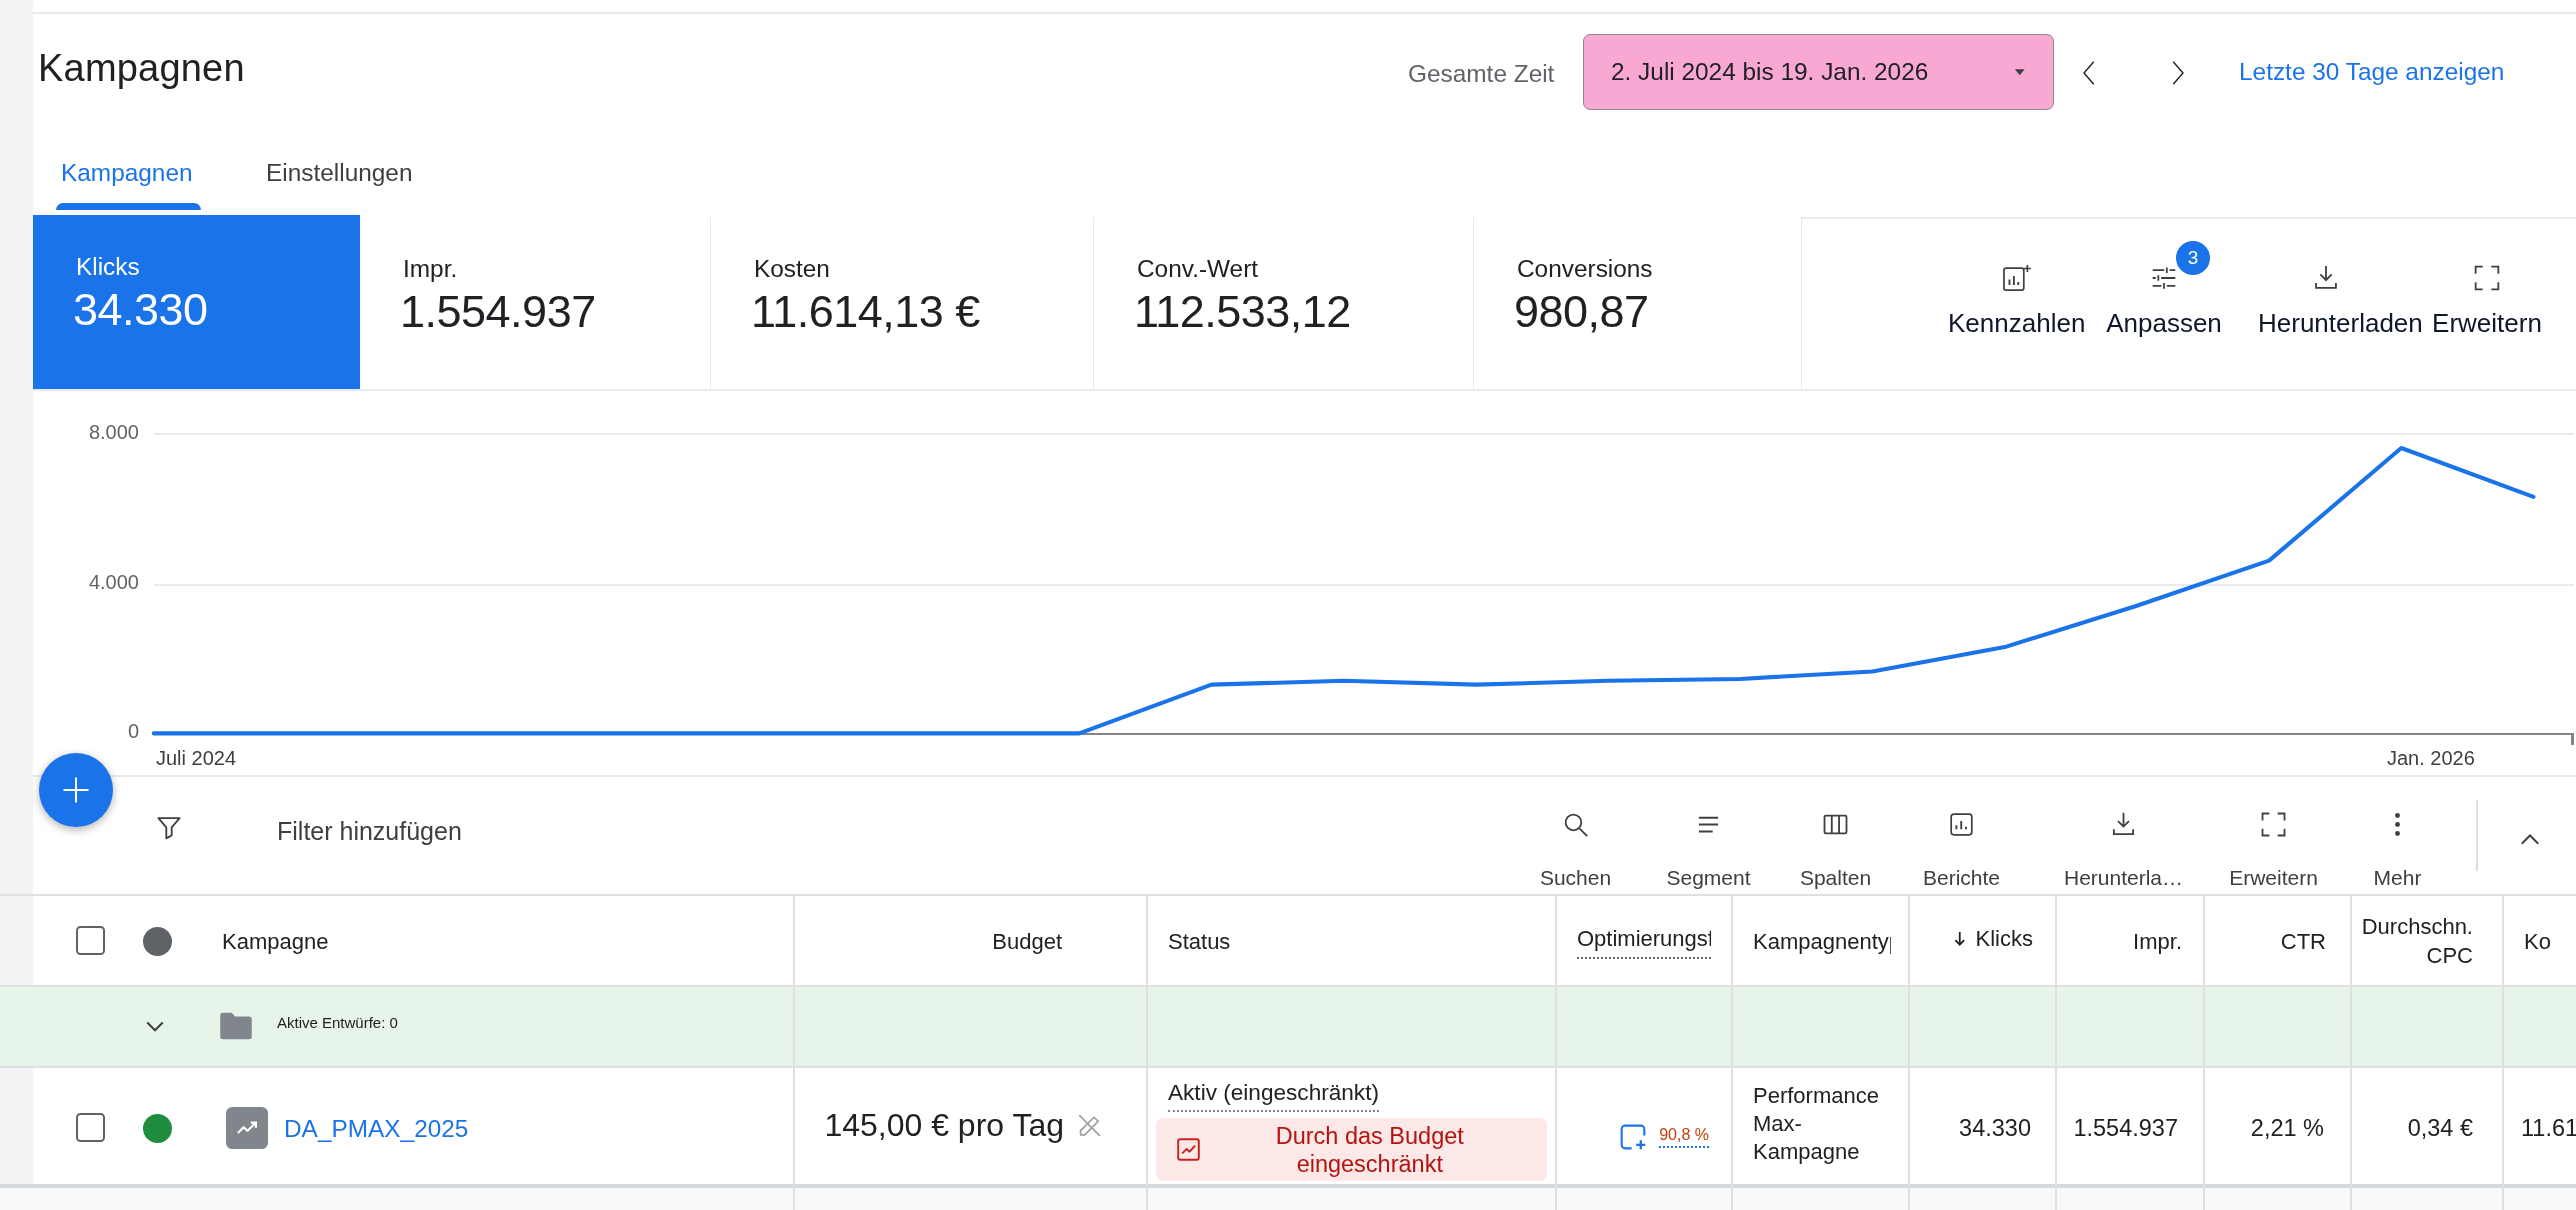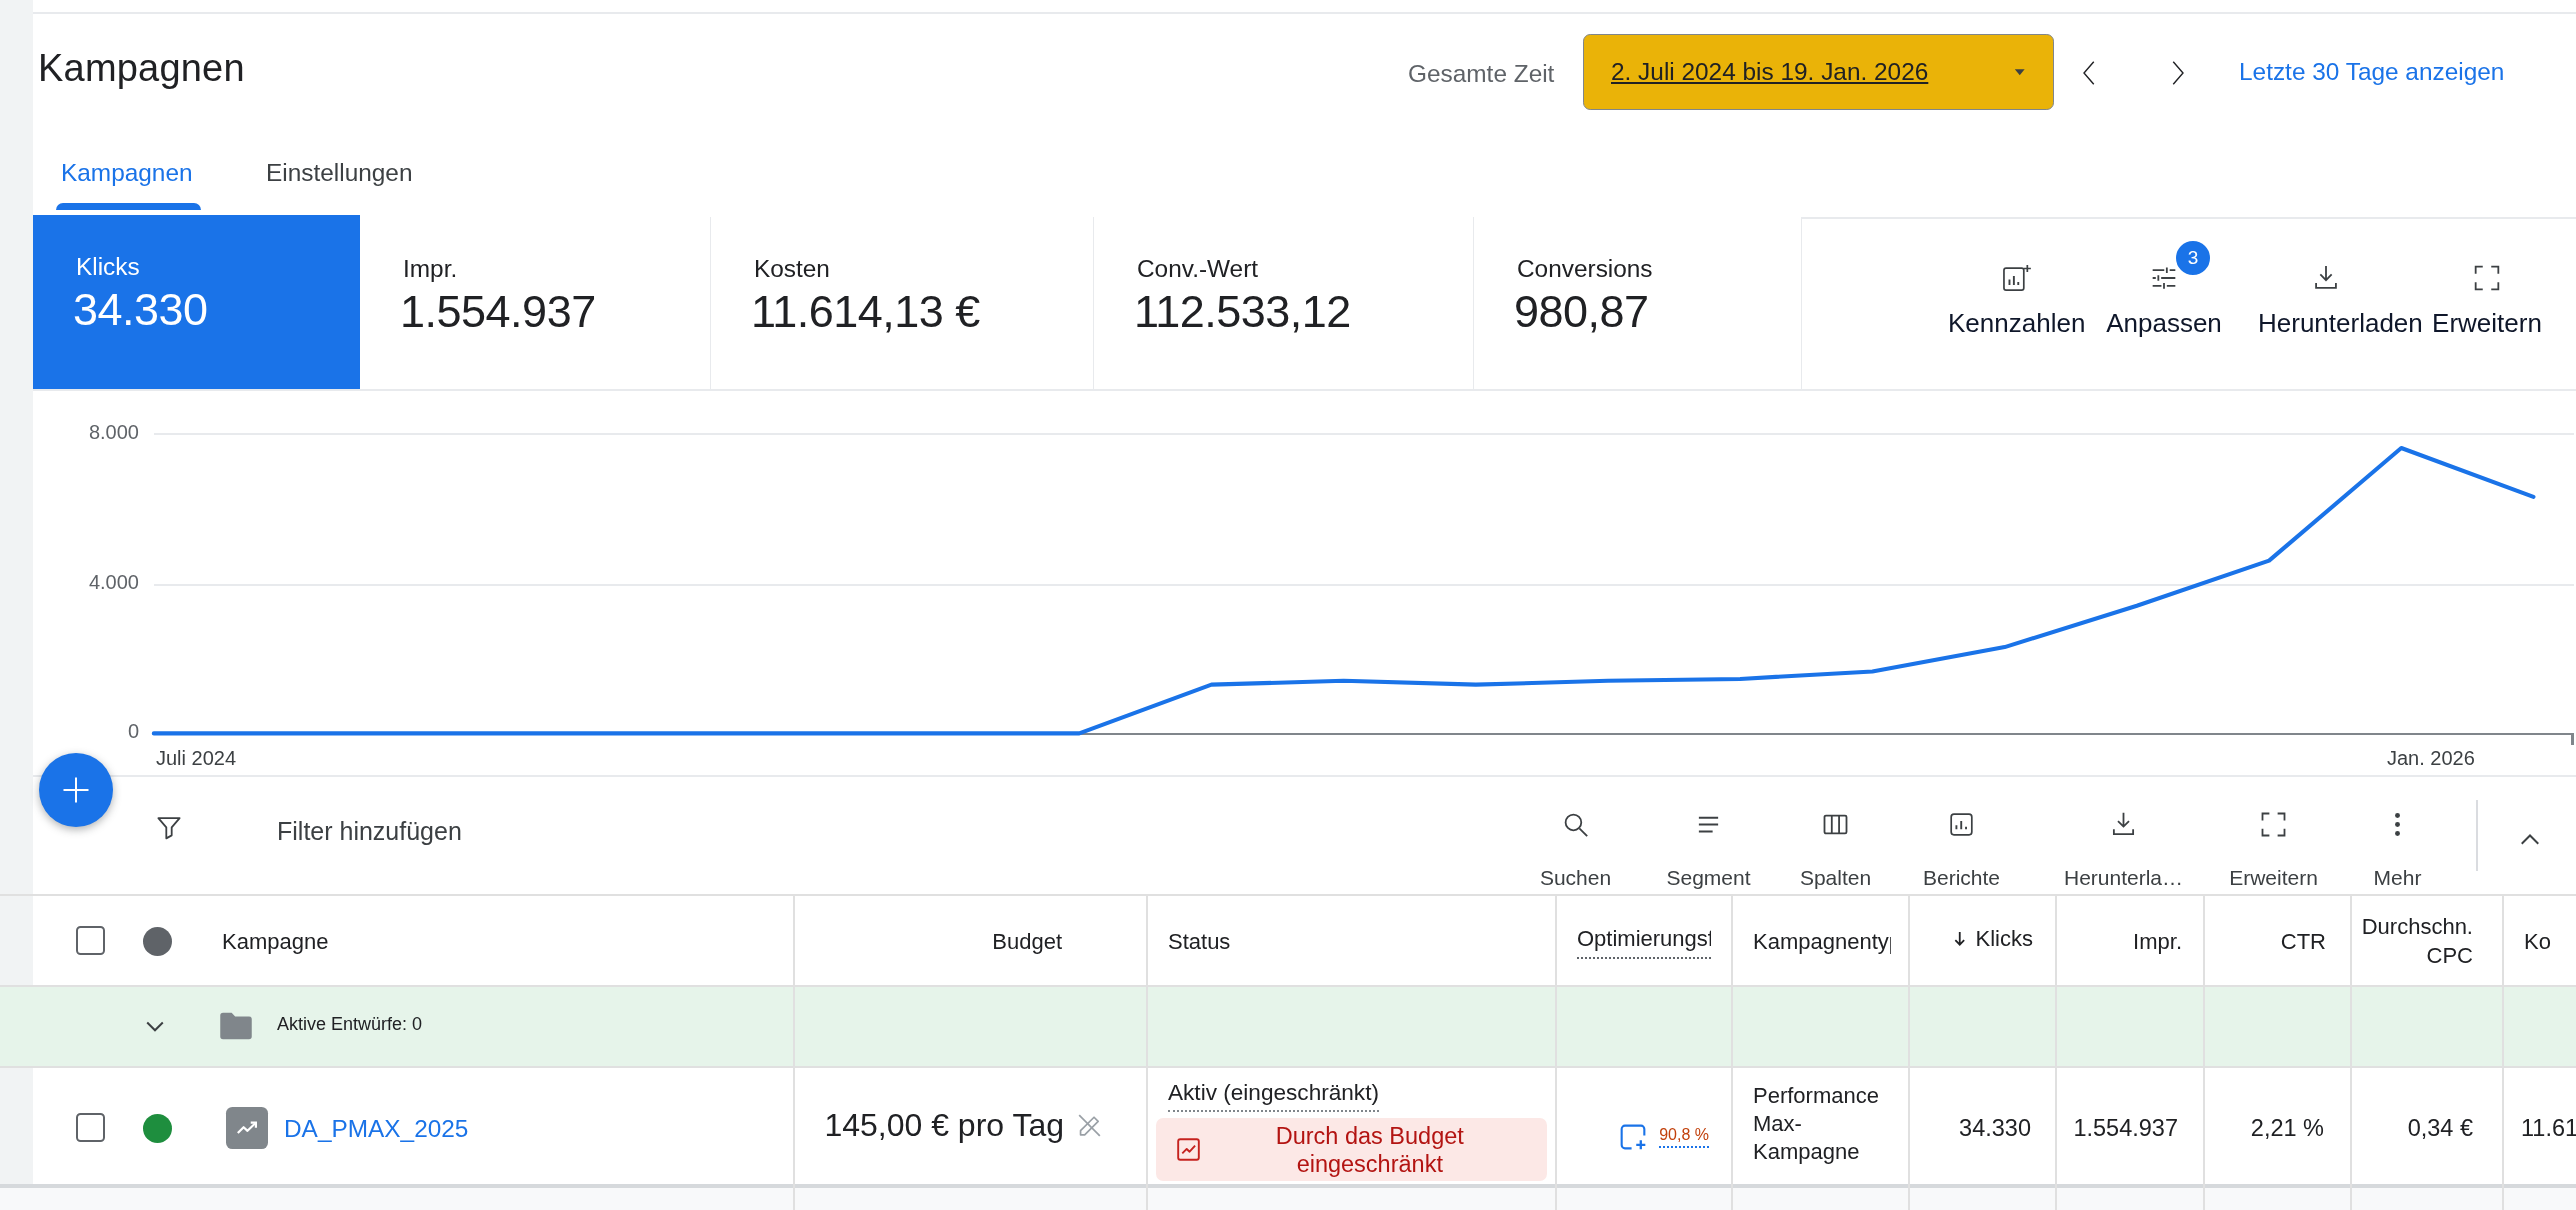--- a/index.html
+++ b/index.html
@@ -6,22 +6,22 @@
   #app{position:relative;width:2576px;height:1211px;overflow:hidden;background:#fff;
        font-family:"Liberation Sans","DejaVu Sans",sans-serif;color:#202124;}
   .abs{position:absolute;}
   .hairline{position:absolute;height:1.8px;background:#e8eaed;}
   .ic{display:block;}
   .ic path,.ic rect,.ic circle,.ic line{vector-effect:non-scaling-stroke;}
   
   .page-title{font-size:38px;font-weight:400;color:#202124;letter-spacing:0.2px;}
   .muted{color:#5f6368;}
   .datebox{display:flex;align-items:center;justify-content:space-between;
-           border:1.8px solid #80868b;border-radius:7.2px;background:#eab308;box-sizing:border-box;
-           padding:0 22px 0 27px;cursor:pointer;text-decoration:underline;}
+           border:1.8px solid #80868b;border-radius:7.2px;background:#f9a8d4;box-sizing:border-box;
+           padding:0 22px 0 27px;cursor:pointer;}
   .datebox .dtxt{font-size:24.4px;color:#202124;}
   .navbtn{display:flex;align-items:center;justify-content:center;width:43px;height:43px;cursor:pointer;}
   .bluelink{color:#1a73e8;font-size:24.4px;font-weight:500;cursor:pointer;white-space:nowrap;}
   
   .tab{font-size:24.4px;cursor:pointer;}
   .tab.active{color:#1a73e8;font-weight:500;}
   .tab.inactive{color:#3c4043;font-weight:400;}
   .tab-underline{position:absolute;background:#1a73e8;border-radius:7.2px 7.2px 0 0;}
   
   .card{position:absolute;top:217px;height:172px;background:#fff;border-right:1.8px solid #e8eaed;box-sizing:border-box;cursor:pointer;}
@@ -289,21 +289,21 @@
     <span style="position:absolute;left:138px;top:22px;color:#3c4043;">
       <svg class="ic" width="34" height="34" viewBox="0 0 24 24" fill="none" stroke="currentColor" stroke-width="2">
           <path d="M6.5 9.5 12 15l5.5-5.5"></path>
         </svg>
     </span>
     <span style="position:absolute;left:215px;top:18px;">
       <svg class="ic" width="42" height="42" viewBox="0 0 24 24" fill="#80868b">
           <path d="M3 6a1.6 1.6 0 0 1 1.6-1.6h4.9l2 2.2h7.9A1.6 1.6 0 0 1 21 8.2v9.8a1.6 1.6 0 0 1-1.6 1.6H4.6A1.6 1.6 0 0 1 3 18z"></path>
         </svg>
     </span>
-    <span style="position:absolute;left:277px;top:27px;font-size:18px;color:#202124;">Aktive Entwürfe: 0</span>
+    <span style="position:absolute;left:277px;top:27px;font-size:15px;color:#202124;">Aktive Entwürfe: 0</span>
   </div>
   <div class="abs" style="left:0;right:0;top:1066px;height:1.8px;background:#e0e0e0;"></div>
 
   <div class="checkbox" style="left:76px;top:1113px;"></div>
   <div class="dot" style="left:143px;top:1114px;background:#1e8e3e;"></div>
   <div class="abs" style="left:226px;top:1107px;width:42px;height:42px;background:#80868b;border-radius:6.3px;display:flex;align-items:center;justify-content:center;">
     <svg class="ic" width="31" height="31" viewBox="0 0 24 24" fill="none" stroke="#fff" stroke-width="2.2">
         <path d="M4.5 15.5l4.5-4.5 3 2.8 6.5-6.3" stroke-linejoin="round"></path>
         <path d="M14.5 7.5h4v4"></path>
       </svg>

